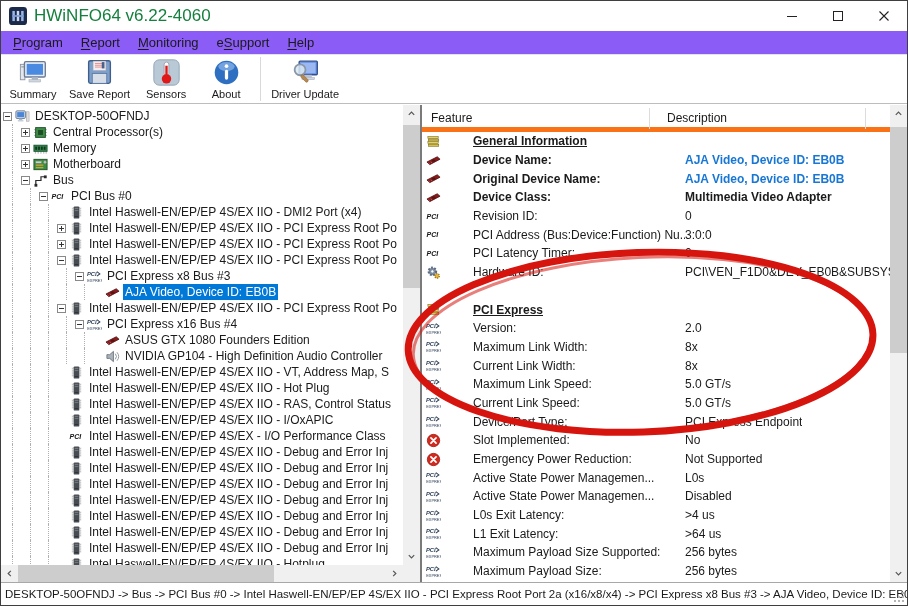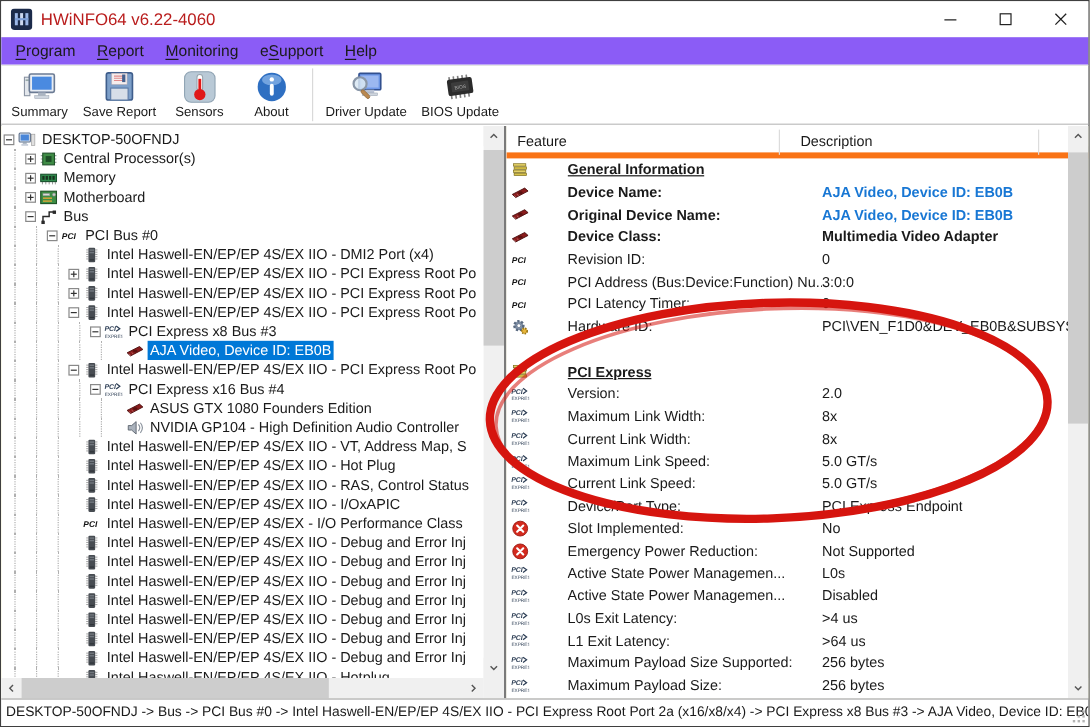--- a/index.html
+++ b/index.html
@@ -3,39 +3,39 @@
 <meta charset="utf-8">
 <style>
   * { margin:0; padding:0; box-sizing:border-box; }
   html,body { width:908px; height:606px; overflow:hidden; background:#888; }
   body { font-family:"Liberation Sans","DejaVu Sans",sans-serif; font-size:12px; color:#1a1a1a; }
   .window { position:relative; width:908px; height:606px; background:#fff; border:1px solid #3f3f3f; overflow:hidden; }
 
   
   .titlebar { height:30px; display:flex; align-items:center; background:#fff; }
   .appicon { width:18px; height:18px; margin:0 7px 0 8px; flex:0 0 auto; }
-  .title { font-size:14px; color:#b91c1c; }
+  .title { font-size:17px; color:#15803d; }
   .tb-spacer { flex:1; }
   .winbtn { width:46px; height:30px; display:flex; align-items:center; justify-content:center; cursor:default; }
   .winbtn svg { width:12px; height:12px; }
 
   
   .menubar { height:23px; display:flex; align-items:center; padding-left:3px; background:#8b5cf6; }
   .mitem { padding:2px 9px; font-size:13px; }
   .mitem u { text-underline-offset:2px; }
 
   
   .toolbar { height:50px; border-top:1px solid #e4e4e4; border-bottom:1px solid #bdbdbd; display:flex; align-items:center; padding:1px 2px; background:#fff; }
   .tbtn { height:46px; min-width:60px; padding:1px 6px; display:flex; flex-direction:column; align-items:center; justify-content:center; gap:1px; }
   .tbtn .icn { width:29px; height:29px; }
   .tbtn .tlbl { font-size:11px; white-space:nowrap; }
   .tsep { width:1px; height:44px; background:#d9d9d9; margin:0 4px; }
 
   
-  .main { position:absolute; top:104px; left:0; right:0; bottom:23px; display:flex; background:#fef9c3; }
+  .main { position:absolute; top:104px; left:0; right:0; bottom:23px; display:flex; background:#14b8a6; }
 
   .tree-panel { position:relative; width:421px; flex:0 0 421px; border-right:2px solid #7a7a7a; background:#fff; overflow:hidden; }
   .tree-content { position:absolute; top:0; left:0; right:17px; bottom:17px; overflow:hidden; padding-top:3px; white-space:nowrap; }
   .trow { height:16px; display:flex; align-items:center; }
   .guide { width:18px; height:16px; position:relative; flex:0 0 auto; }
   .guide::after { content:''; position:absolute; left:11px; top:0; bottom:0; border-left:1px dotted #b0b0b0; }
   .expwrap { width:12px; height:16px; display:flex; align-items:center; justify-content:center; flex:0 0 auto; }
   .exp { position:relative; width:9px; height:9px; border:1px solid #898989; background:#fff; }
   .exp::before { content:''; position:absolute; left:1px; right:1px; top:3px; height:1px; background:#333; }
   .exp.plus::after { content:''; position:absolute; top:1px; bottom:1px; left:3px; width:1px; background:#333; }
@@ -174,33 +174,20 @@
             <rect x="9" y="3.5" width="20" height="15" rx="1" fill="#6f98e8" stroke="#32508f" stroke-width="1.5"></rect>
             <rect x="11" y="5.5" width="16" height="11" fill="#9cb8f0"></rect>
             <rect x="15" y="18.5" width="8" height="3" fill="#b9c2d4"></rect>
             <rect x="12" y="21.5" width="14" height="2.5" fill="#cfd6df" stroke="#9aa3b0" stroke-width=".5"></rect>
             <circle cx="10" cy="13" r="6" fill="#d8e6f2" fill-opacity=".85" stroke="#8a97a8" stroke-width="2"></circle>
             <rect x="13.2" y="17.6" width="3.4" height="10" rx="1.7" transform="rotate(-45 14.9 22.6)" fill="#b98850" stroke="#8a6538" stroke-width=".6"></rect>
           </svg>
         </span>
         <span class="tlbl">Driver Update</span>
       </div>
-      <div class="tbtn">
-        <span class="icn">
-          <svg viewBox="0 0 32 32">
-            <g transform="rotate(-8 16 16)">
-              <path d="M7 5.5 v4 M11 5.5 v4 M15 5.5 v4 M19 5.5 v4 M23 5.5 v4 M7 22 v4 M11 22 v4 M15 22 v4 M19 22 v4 M23 22 v4" stroke="#808080" stroke-width="1.5"></path>
-              <rect x="4.5" y="8" width="23" height="15" rx="2" fill="#2b2b2b"></rect>
-              <rect x="8" y="11" width="16" height="9" rx="1" fill="#3c3c3c"></rect>
-              <text x="16" y="17.5" font-size="4.5" fill="#aaa" text-anchor="middle" font-family="sans-serif">BIOS</text>
-            </g>
-          </svg>
-        </span>
-        <span class="tlbl">BIOS Update</span>
-      </div>
     </div>
 
   <div class="main">
 
     <div class="tree-panel">
       <div class="tree-content">
           <div class="trow">
             <span class="expwrap">
               <span class="exp"></span>
             </span>

